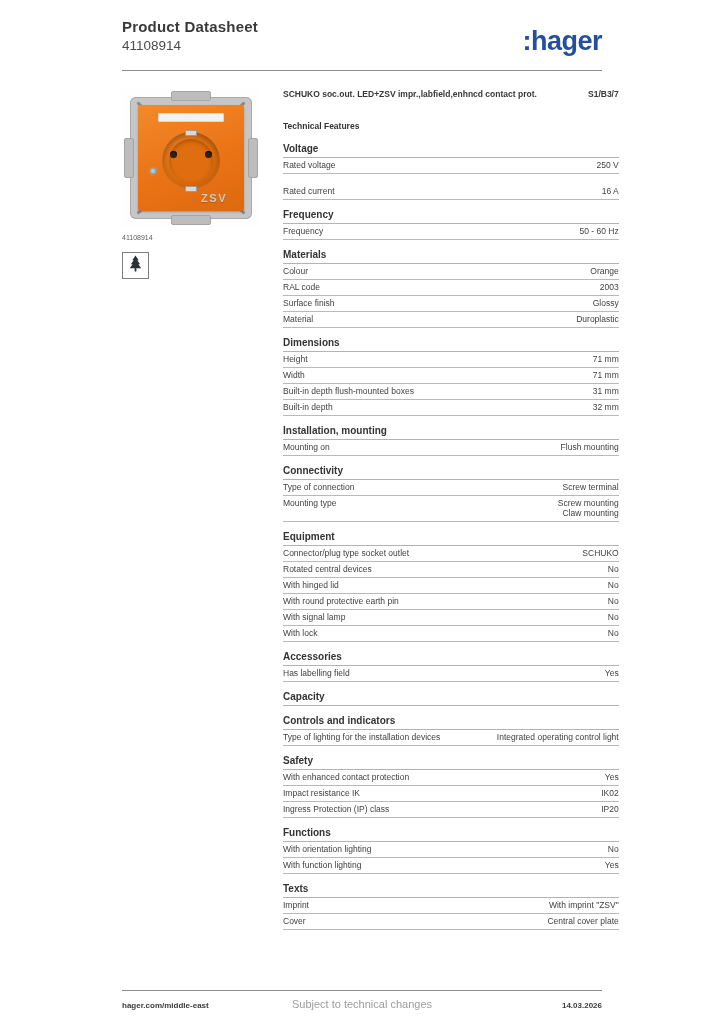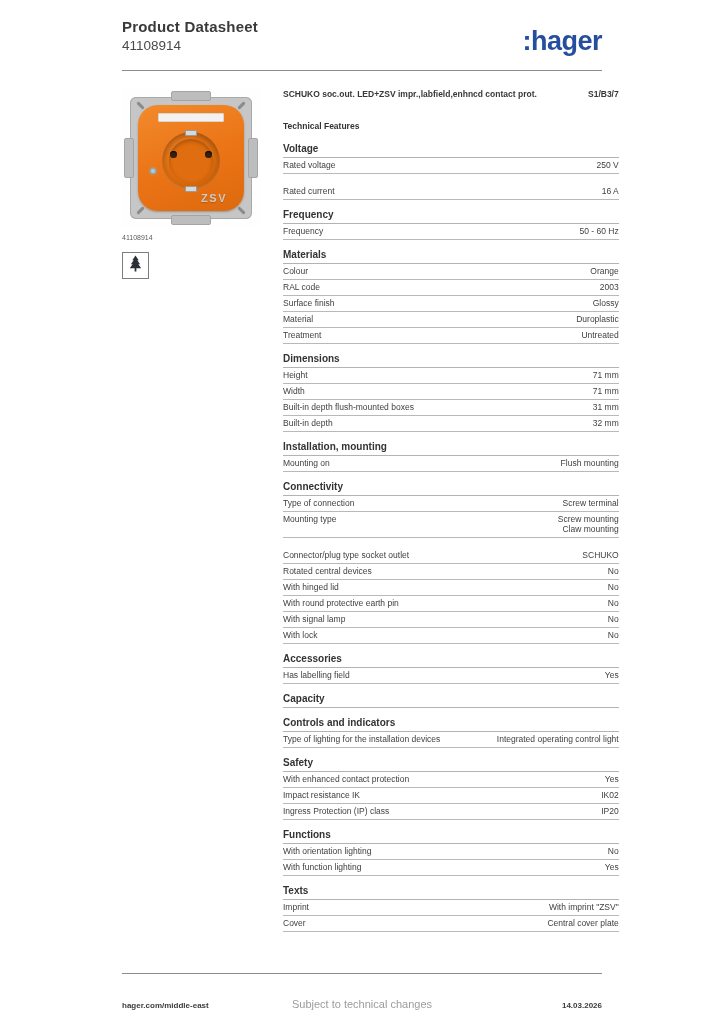--- a/index.html
+++ b/index.html
@@ -31,21 +31,21 @@
   .claw-l { left:2px; top:49px; width:10px; height:40px; border-radius:2px; }
   .claw-r { right:2px; top:49px; width:10px; height:40px; border-radius:2px; }
   .claw-t { top:2px; left:49px; width:40px; height:10px; border-radius:2px; }
   .claw-b { bottom:2px; left:49px; width:40px; height:10px; border-radius:2px; }
   .cscrew { position:absolute; width:9px; height:3px; background:#8b8b8b; border-radius:2px; }
   .cs-tl { left:14px; top:15px; transform:rotate(45deg); }
   .cs-tr { right:14px; top:15px; transform:rotate(-45deg); }
   .cs-bl { left:14px; bottom:15px; transform:rotate(-45deg); }
   .cs-br { right:14px; bottom:15px; transform:rotate(45deg); }
   .plate { position:absolute; left:16px; top:16px; width:106px; height:106px;
-    border-radius:20px; background:linear-gradient(160deg,#f28a2c 0%,#ea7315 55%,#dd6a0e 100%);
+    border-radius:3px; background:linear-gradient(160deg,#f28a2c 0%,#ea7315 55%,#dd6a0e 100%);
     box-shadow:0 1px 2px rgba(0,0,0,.25); }
   .label-strip { position:absolute; left:20px; top:8px; width:66px; height:9px;
     background:#f3f2f0; border:1px solid #d9d5cf; border-radius:1px; }
   .recess { position:absolute; left:24px; top:27px; width:58px; height:58px; border-radius:50%;
     background:radial-gradient(circle at 38% 30%, #ef8425 0%, #d96a0c 60%, #c15a05 100%);
     box-shadow:inset 0 3px 6px rgba(80,35,0,.45), inset 0 -1px 2px rgba(255,255,255,.25); }
   .recess-inner { position:absolute; left:7px; top:7px; width:44px; height:44px; border-radius:50%;
     background:#e06e10; box-shadow:inset 0 2px 4px rgba(90,40,0,.4); }
   .hole { position:absolute; width:7px; height:7px; border-radius:50%; background:#33200e;
     top:19px; box-shadow:inset 0 1px 1px rgba(0,0,0,.8); }
@@ -69,21 +69,21 @@
   .spec-section { margin-top:10px; }
   .spec-section:first-child { margin-top:13px; }
   .spec-heading { font-size:10px; font-weight:bold; color:#333; line-height:10px;
     padding-bottom:3px; border-bottom:1px solid #b3b3b3; }
   .spec-row { display:flex; justify-content:space-between; align-items:flex-start;
     font-size:8.5px; line-height:10px; padding:2px 0 3px 0; border-bottom:1px solid #b9b9b9;gap:8px; }
   .spec-label { color:#414141; }
   .spec-value { color:#414141; text-align:right; white-space:pre-line; }
 
   
-  .ftr { margin-top:auto; border-top:1px solid #8c8c8c; padding-top:24px;
+  .ftr { margin-top:auto; border-top:1px solid #8c8c8c; padding-top:7px;
     display:flex; align-items:baseline; }
   .ftr-left { flex:1; font-size:8px; font-weight:bold; color:#3c3c3c; text-decoration:none; }
   .ftr-center { flex:1; font-size:11px; color:#9c9c9c; text-align:center; }
   .ftr-right { flex:1; font-size:8px; font-weight:bold; color:#3c3c3c; text-align:right; }
 </style>
 </head>
 <body>
 
 <div class="page">
 
@@ -170,24 +170,20 @@
               <span class="spec-value">2003</span>
             </div>
             <div class="spec-row">
               <span class="spec-label">Surface finish</span>
               <span class="spec-value">Glossy</span>
             </div>
             <div class="spec-row">
               <span class="spec-label">Material</span>
               <span class="spec-value">Duroplastic</span>
             </div>
-            <div class="spec-row">
-              <span class="spec-label">Treatment</span>
-              <span class="spec-value">Untreated</span>
-            </div>
           </section>
           <section class="spec-section">
             <div class="spec-heading">Dimensions</div>
             <div class="spec-row">
               <span class="spec-label">Height</span>
               <span class="spec-value">71 mm</span>
             </div>
             <div class="spec-row">
               <span class="spec-label">Width</span>
               <span class="spec-value">71 mm</span>
@@ -214,20 +210,21 @@
               <span class="spec-label">Type of connection</span>
               <span class="spec-value">Screw terminal</span>
             </div>
             <div class="spec-row">
               <span class="spec-label">Mounting type</span>
               <span class="spec-value">Screw mounting
 Claw mounting</span>
             </div>
           </section>
           <section class="spec-section">
+            <div class="spec-heading">Equipment</div>
             <div class="spec-row">
               <span class="spec-label">Connector/plug type socket outlet</span>
               <span class="spec-value">SCHUKO</span>
             </div>
             <div class="spec-row">
               <span class="spec-label">Rotated central devices</span>
               <span class="spec-value">No</span>
             </div>
             <div class="spec-row">
               <span class="spec-label">With hinged lid</span>

